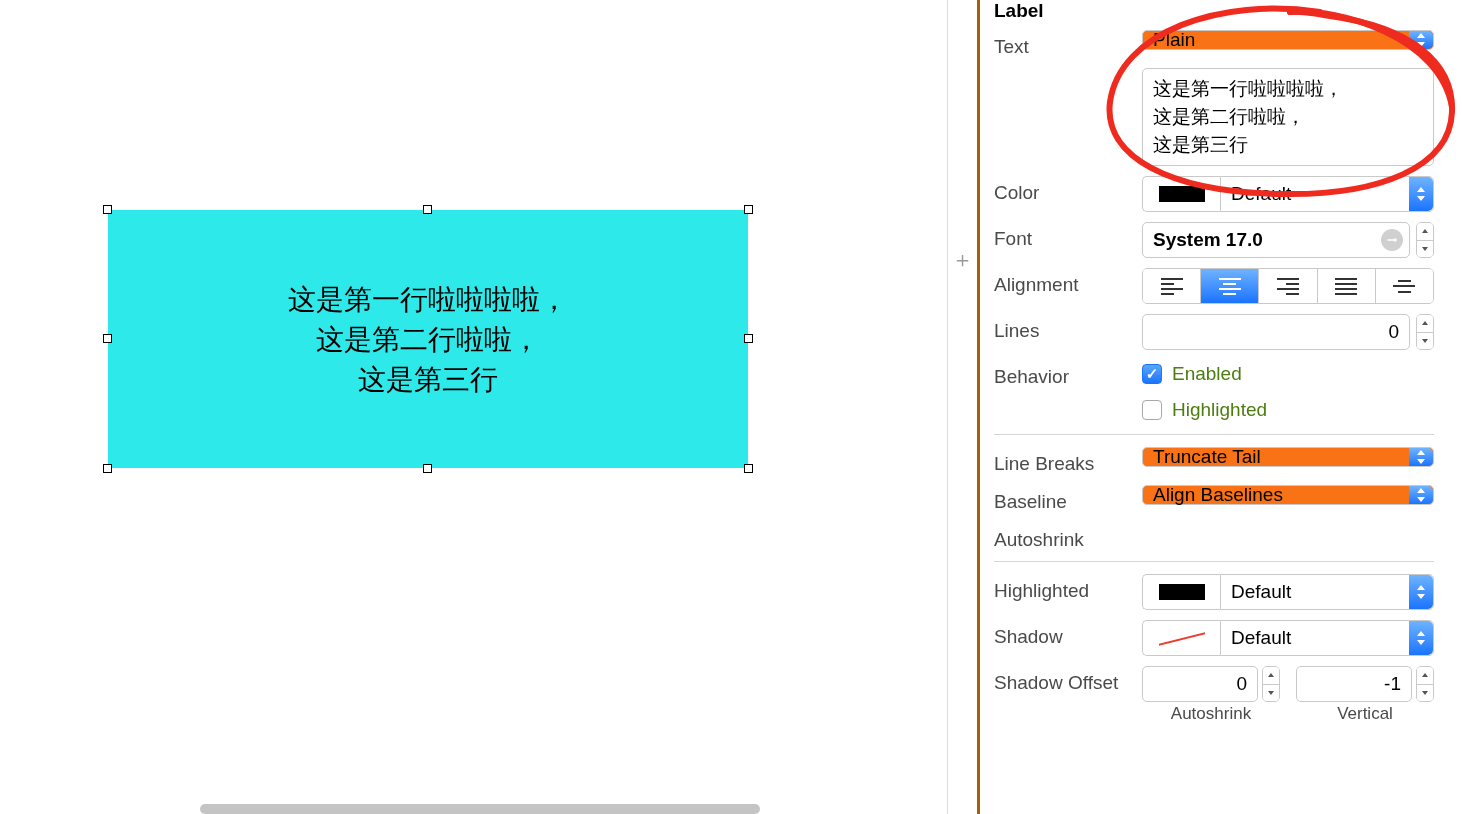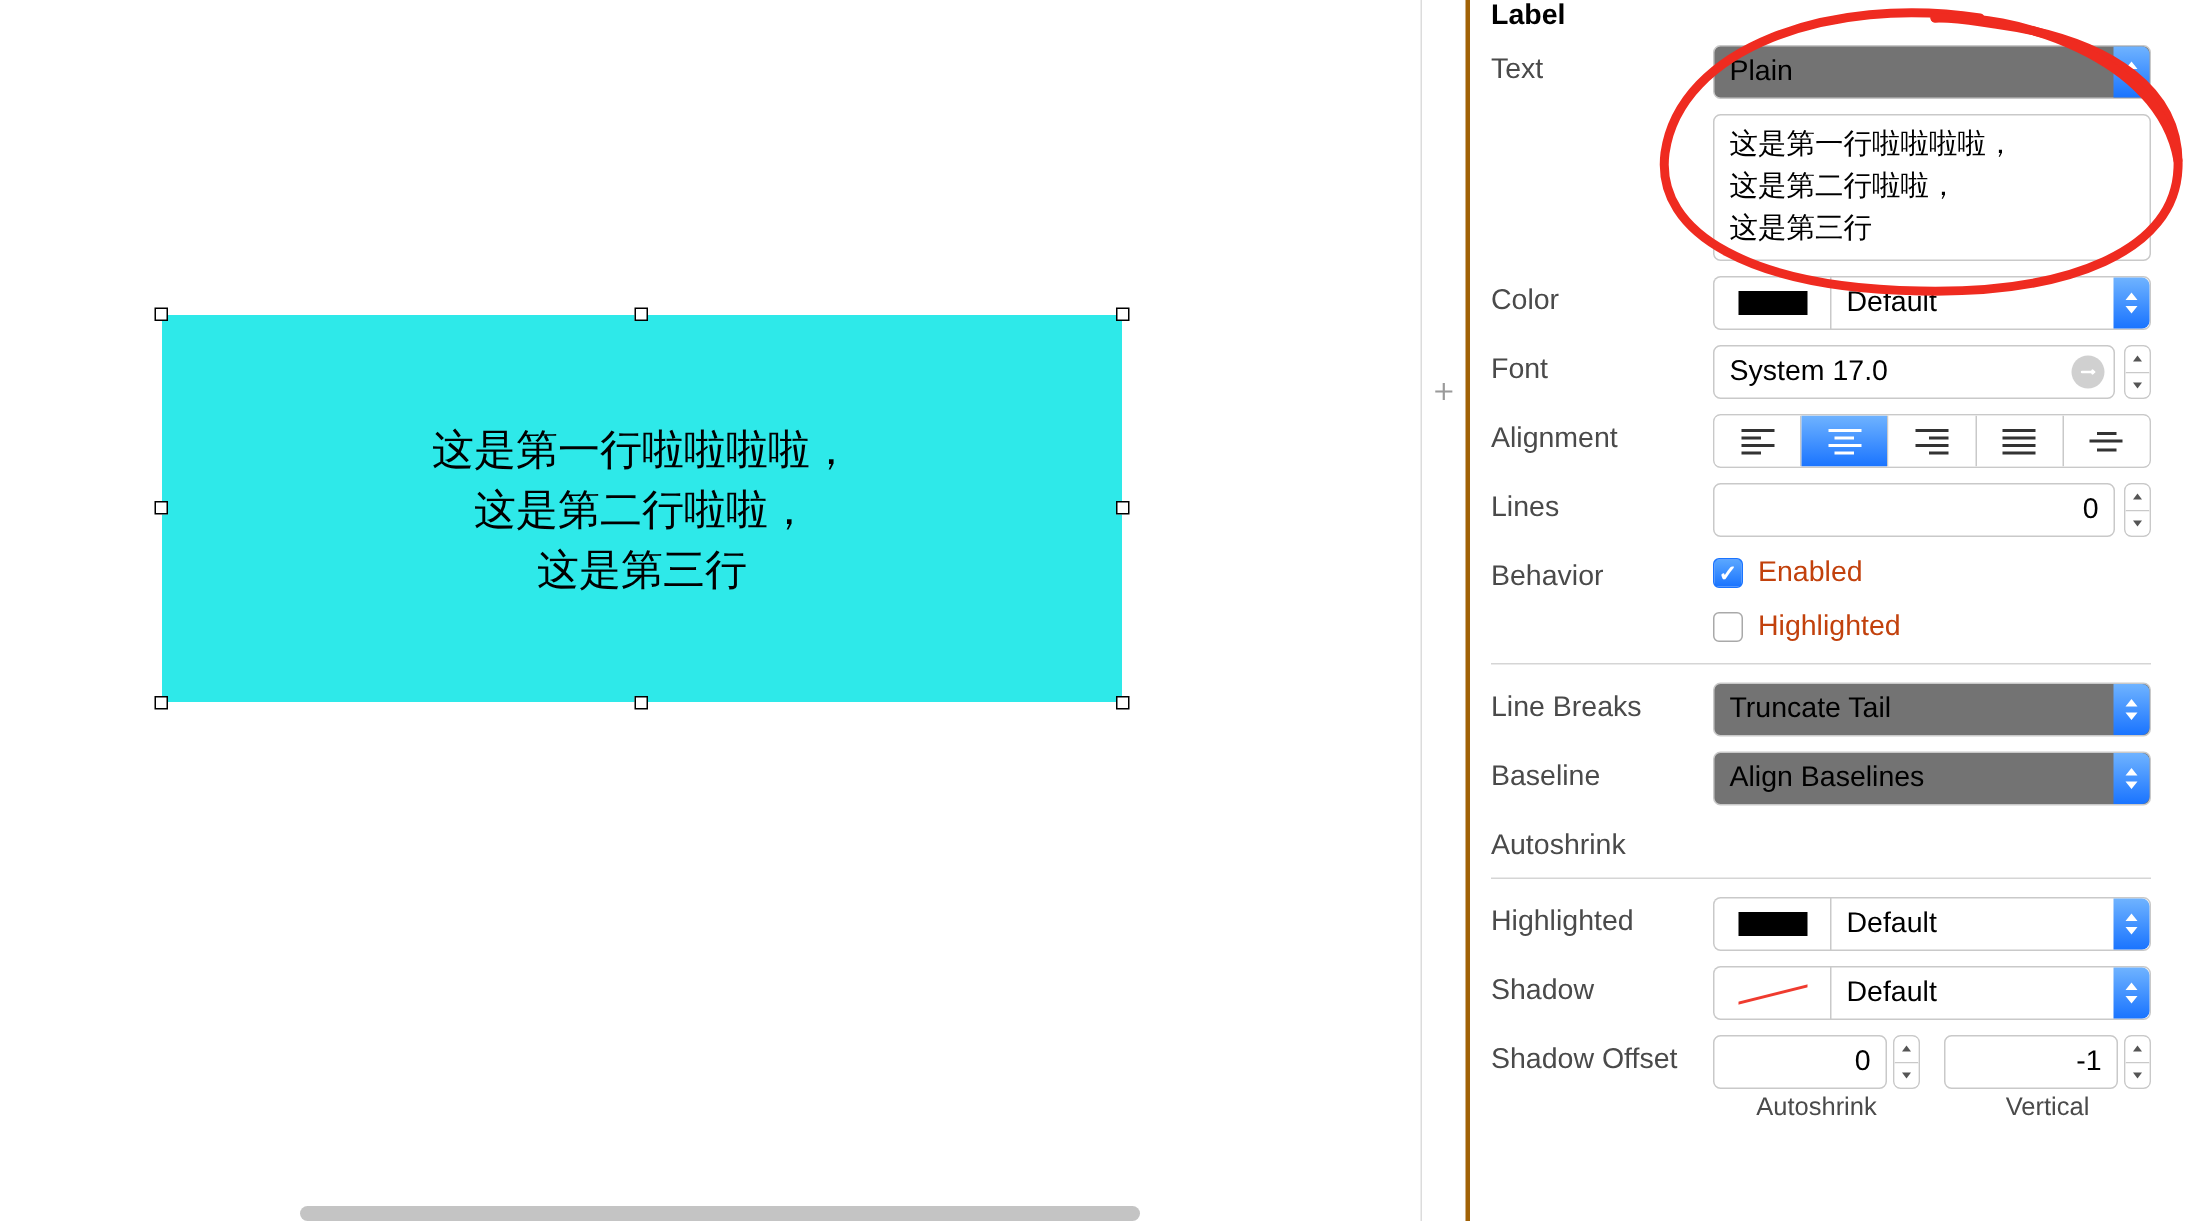--- a/index.html
+++ b/index.html
@@ -137,22 +137,22 @@
     }
     .row-content {
       flex: 1;
       display: flex;
       align-items: center;
       gap: 6px;
     }
 
     .popup {
       flex: 1;
-      height: 36px;
-      background: #737373;
+      height: 20px;
+      background: #f97316;
       border: 1px solid #c9c9c9;
       border-radius: 5px;
       display: flex;
       align-items: center;
       padding: 0 10px;
       font-size: 19px;
       position: relative;
     }
     .popup-cap {
       position: absolute;
@@ -227,20 +227,21 @@
     .font-picker {
       flex: 1;
       height: 36px;
       border: 1px solid #c9c9c9;
       border-radius: 5px;
       display: flex;
       align-items: center;
       padding: 0 10px;
       font-size: 19px;
       position: relative;
+      font-weight: bold;
     }
     .font-btn {
       position: absolute;
       right: 6px;
       top: 50%;
       transform: translateY(-50%);
       width: 22px;
       height: 22px;
       border-radius: 50%;
       background: #d0d0d0;
@@ -335,21 +336,21 @@
       border-color: #1a74ff;
     }
     .checkbox.checked::after {
       content: "✓";
       color: #fff;
       font-size: 15px;
       font-weight: 700;
     }
     .chk-label {
       font-size: 19px;
-      color: #c2410c;
+      color: #4d7c0f;
     }
 
     .divider {
       border: none;
       border-top: 1px solid #d5d5d5;
       margin: 6px 0 12px 0;
     }
 
     .offset-group {
       display: flex;

